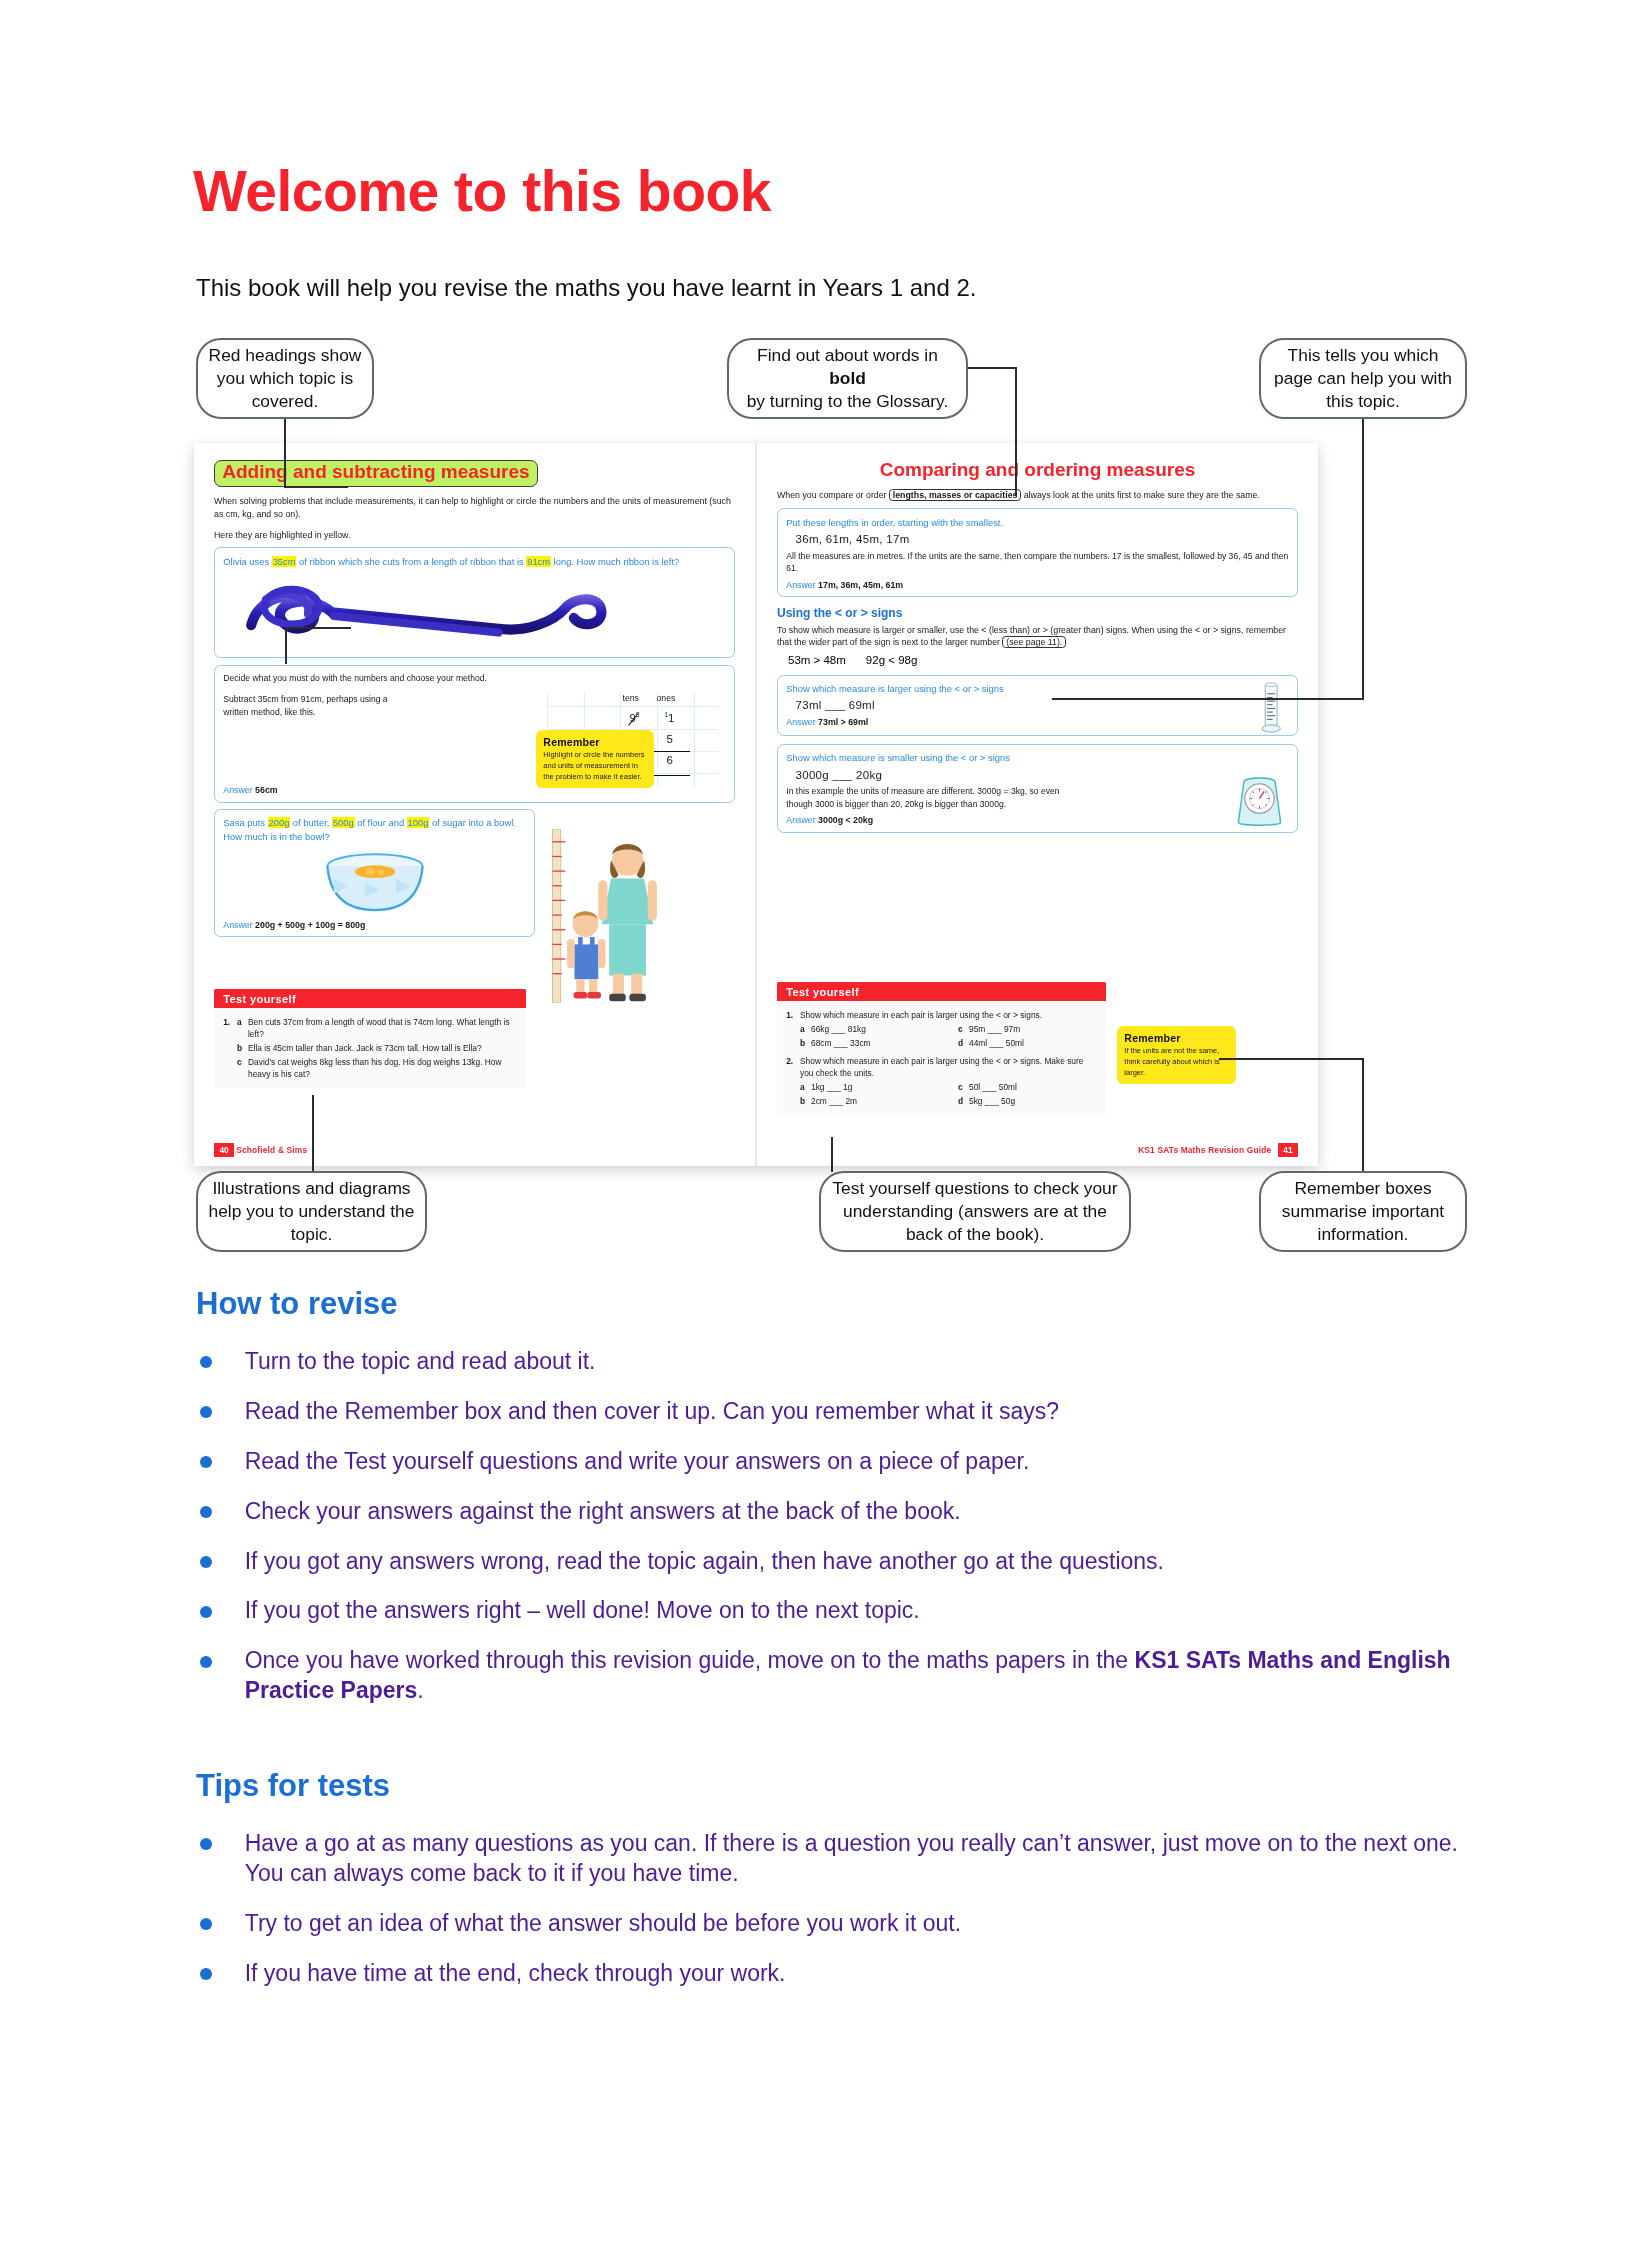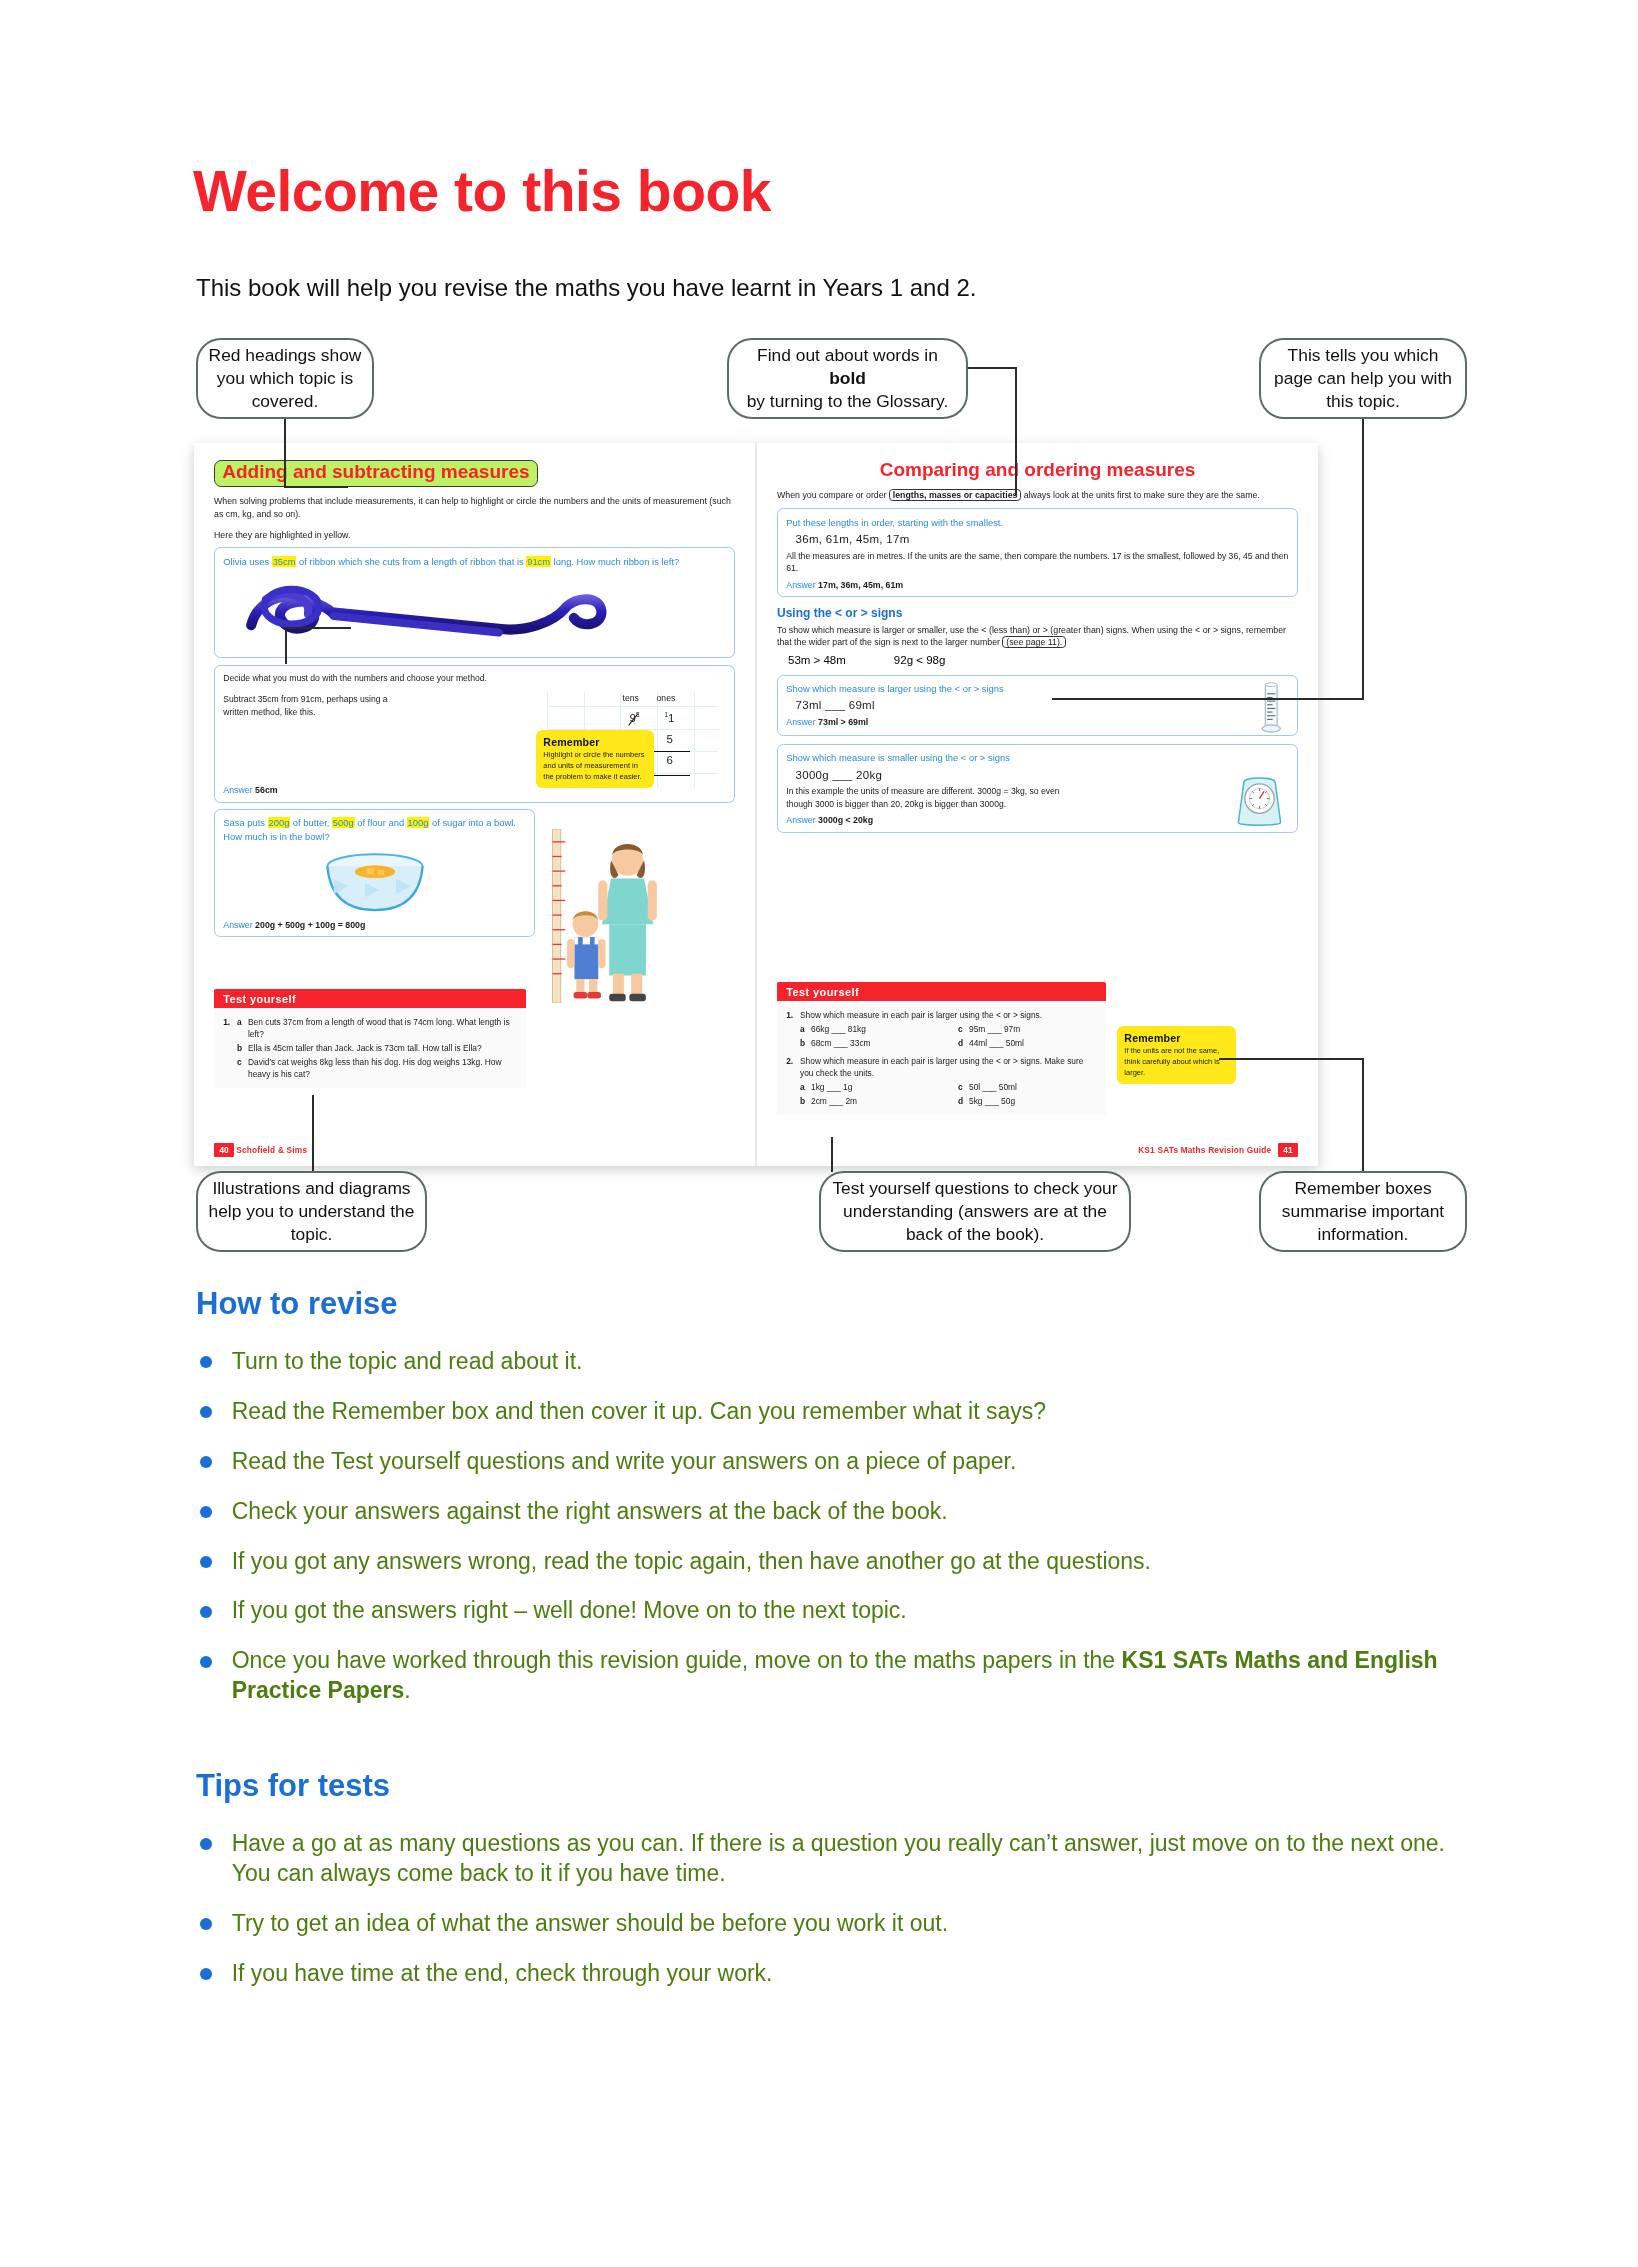--- a/index.html
+++ b/index.html
@@ -139,21 +139,21 @@
     padding:1.8px 5.5px; border-radius:0.9px;
   }
   .foot-txt{ color:#f5232b; font-size:8.3px; font-weight:bold; letter-spacing:0.2px;}
 
   
   .sect-head{
     position:absolute; left:180px;
     color:#1b6fd4; font-size:31px; font-weight:bold;
   }
   .bullets{ position:absolute; left:180px; width:1286px; }
-  .bl{ display:flex; margin-bottom:20px; font-size:23px; color:#4d7c0f; line-height:1.3;}
+  .bl{ display:flex; margin-bottom:20px; font-size:23px; color:#4c1d95; line-height:1.3;gap:13px;}
   .bl .dot{
     width:12px; height:12px; border-radius:50%; background:#1b6fd4;
     flex:none; margin:9.2px 20px 0 3.7px;
   }
   .bl b{ font-weight:bold; }
 </style>
 </head>
 <body>
 
 <div class="page">
@@ -383,21 +383,21 @@
         <div class="ex-plain">All the measures are in metres. If the units are the same, then compare the numbers. 17 is the smallest, followed by 36, 45 and then 61.</div>
         <div class="ex-ans">
           <span>Answer</span> <b>17m, 36m, 45m, 61m</b>
         </div>
       </div>
 
       <div class="blue-head">Using the &lt; or &gt; signs</div>
       <div class="body-t" style="margin-top:1.8px;">
         <span>To show which measure is larger or smaller, use the &lt; (less than) or &gt; (greater than) signs. When using the &lt; or &gt; signs, remember that the wider part of the sign is next to the larger number </span><span class="boxed-words">(see page 11).</span>
       </div>
-      <div style="display:flex; gap:48px; margin:5.5px 0 0 11px;">
+      <div style="display:flex; gap:20px; margin:5.5px 0 0 11px;">
         <span style="font-size:11.5px;">53m &gt; 48m</span>
         <span style="font-size:11.5px;">92g &lt; 98g</span>
       </div>
 
       <div class="ex-box" style="margin-top:8.3px; min-height:61px;">
         <div class="ex-q">Show which measure is larger using the &lt; or &gt; signs</div>
         <div class="ex-big">73ml ___ 69ml</div>
         <div class="ex-ans">
           <span>Answer</span> <b>73ml &gt; 69ml</b>
         </div>

